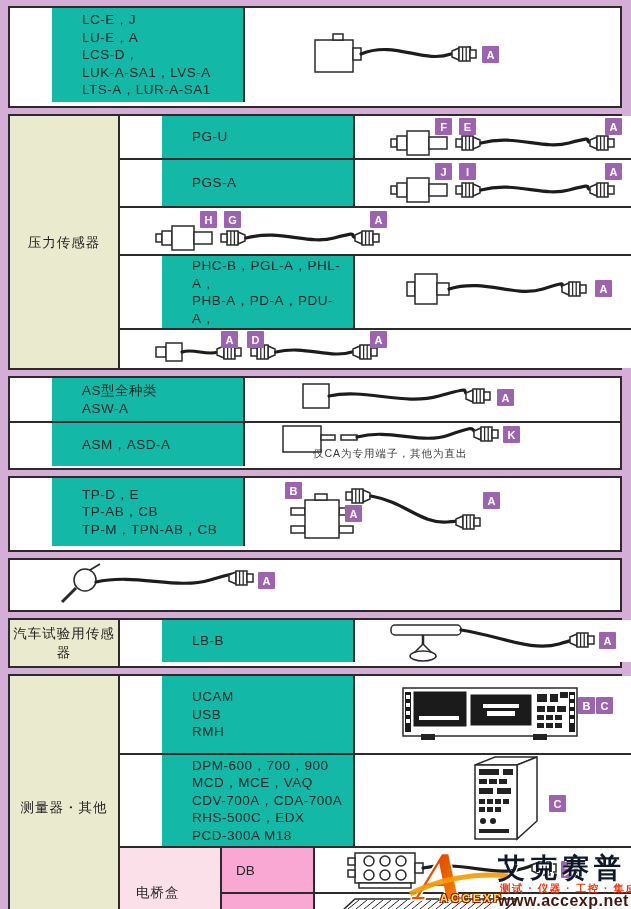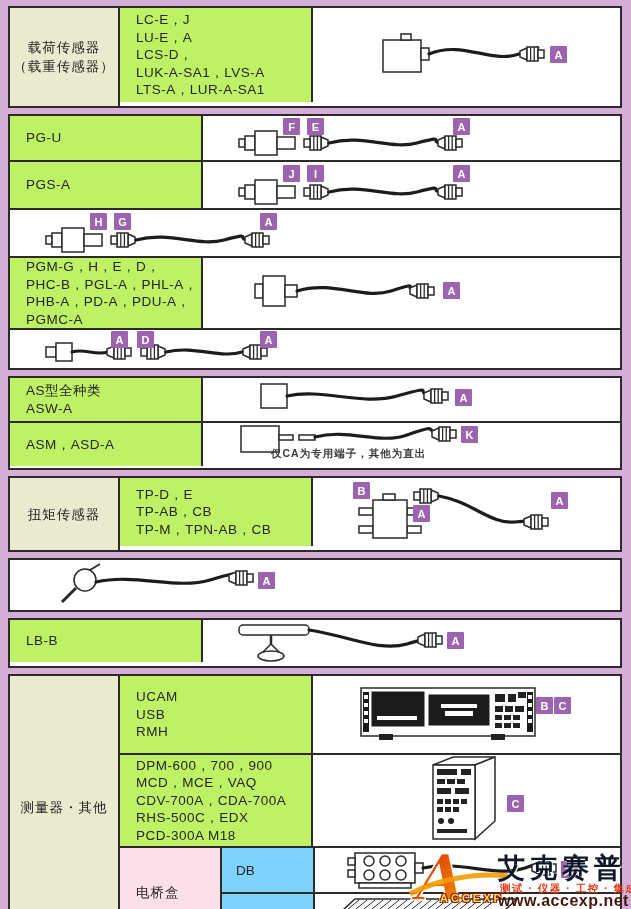--- a/index.html
+++ b/index.html
@@ -15,45 +15,45 @@
   .section{display:flex;border:2px solid #2e2a2c;background:#fff;}
   .cat-cell{
     width:108px;flex:0 0 108px;background:#eaeacf;border-right:2px solid #2e2a2c;
     display:flex;align-items:center;justify-content:center;text-align:center;
     font-size:13.5px;line-height:19px;white-space:pre-line;letter-spacing:1px;color:#222;
   }
   .rows{flex:1;display:flex;flex-direction:column;}
   .row{display:flex;}
   .row + .row{border-top:2px solid #2e2a2c;}
   .mid-cell{
-    width:193px;flex:0 0 193px;background:#bef264;border-right:2px solid #2e2a2c;
+    width:193px;flex:0 0 193px;background:#14b8a6;border-right:2px solid #2e2a2c;
     display:flex;align-items:center;
-    padding-left:16px;box-sizing:border-box;
-    font-size:13.5px;line-height:17.5px;white-space:pre-line;letter-spacing:.5px;color:#262626;
+    padding-left:30px;box-sizing:border-box;
+    font-size:13.5px;line-height:17.5px;white-space:pre-line;letter-spacing:.5px;color:#262626;margin-left:42px;
   }
   .diag-cell{flex:1;background:#fff;position:relative;overflow:hidden;}
   .diag-cell svg{display:block;}
   .badge{
     position:absolute;width:17px;height:17px;background:#9c63af;color:#fff;
     font-size:11px;font-weight:bold;display:flex;align-items:center;justify-content:center;
     border-radius:1px;
   }
   .note{
-    position:absolute;font-size:10.5px;color:#3a3a3a;letter-spacing:1px;white-space:nowrap;font-weight:bold;
+    position:absolute;font-size:10.5px;color:#3a3a3a;letter-spacing:1px;white-space:nowrap;
   }
   
   .bridge-mid{width:193px;flex:0 0 193px;display:flex;border-right:2px solid #2e2a2c;}
   .bridge-label{
     flex:0 0 102px;background:#fbdfe9;border-right:2px solid #2e2a2c;
     display:flex;align-items:center;padding-left:16px;box-sizing:border-box;
     font-size:13.5px;letter-spacing:1px;color:#262626;
   }
   .bridge-sub{flex:1;display:flex;flex-direction:column;}
   .bridge-sub-cell{
-    flex:1;background:#7dd3fc;display:flex;align-items:center;
+    flex:1;background:#f9a8d4;display:flex;align-items:center;
     padding-left:14px;box-sizing:border-box;font-size:13.5px;color:#262626;
   }
   .bridge-sub-cell + .bridge-sub-cell{border-top:2px solid #2e2a2c;}
   .diag-col{flex:1;display:flex;flex-direction:column;}
   .diag-sub{flex:1;position:relative;background:#fff;overflow:hidden;}
   .diag-sub + .diag-sub{border-top:2px solid #2e2a2c;}
   
   .ln{stroke:#1c1c1c;fill:none;stroke-width:3.2;stroke-linecap:round;}
   .sh{fill:#fff;stroke:#2a2a2a;stroke-width:1.5;}
   .dk{fill:#1b1b1b;stroke:#1b1b1b;}
@@ -95,22 +95,20 @@
       <linearGradient id="wmg" x1="0" y1="0" x2="1" y2="1">
         <stop offset="0" stop-color="#d81c04"></stop>
         <stop offset="1" stop-color="#f59b00"></stop>
       </linearGradient>
     </defs>
   </svg>
 
   <div class="tables">
 
     <div class="section" style="height:98px">
-      <div class="cat-cell">载荷传感器
-（载重传感器）</div>
       <div class="rows">
         <div class="row" style="height:94px">
           <div class="mid-cell">LC-E，J
 LU-E，A
 LCS-D，
 LUK-A-SA1，LVS-A
 LTS-A，LUR-A-SA1</div>
           <div class="diag-cell">
             <svg width="301" height="94" viewBox="0 0 301 94">
               <rect class="sh" x="70" y="32" width="38" height="32"></rect>
@@ -120,20 +118,21 @@
               <path class="ln" d="M150,40 C175,52 195,44 208,44" opacity="0"></path>
               <use href="#plug" x="206" y="38" width="26" height="16"></use>
             </svg>
             <span class="badge" style="left:237px;top:38px">A</span>
           </div>
         </div>
       </div>
     </div>
 
     <div class="section" style="height:252px">
+      <div class="cat-cell">压力传感器</div>
       <div class="rows">
         <div class="row" style="height:56px">
           <div class="mid-cell">PG-U</div>
           <div class="diag-cell">
             <svg width="301" height="40" viewBox="0 0 301 40">
               <rect class="sh" x="36" y="23" width="6" height="8"></rect>
               <rect class="sh" x="42" y="20" width="10" height="14"></rect>
               <rect class="sh" x="52" y="15" width="22" height="24"></rect>
               <rect class="sh" x="74" y="21" width="18" height="12"></rect>
               <g transform="translate(126,19) scale(-1,1)">
@@ -246,21 +245,20 @@
               <use href="#plug" x="228" y="3" width="26" height="16"></use>
             </svg>
             <span class="badge" style="left:258px;top:3px">K</span>
             <span class="note" style="left:68px;top:24px">仅CA为专用端子，其他为直出</span>
           </div>
         </div>
       </div>
     </div>
 
     <div class="section" style="height:72px">
-      <div class="cat-cell">扭矩传感器</div>
       <div class="rows">
         <div class="row" style="height:68px">
           <div class="mid-cell">TP-D，E
 TP-AB，CB
 TP-M，TPN-AB，CB</div>
           <div class="diag-cell">
             <svg width="301" height="68" viewBox="0 0 301 68">
               <rect class="sh" x="46" y="30" width="14" height="7"></rect>
               <rect class="sh" x="46" y="48" width="14" height="7"></rect>
               <rect class="sh" x="94" y="30" width="14" height="7"></rect>
@@ -292,20 +290,21 @@
               <path class="ln" d="M86,22 C126,13 166,30 200,20 S220,15 224,17"></path>
               <use href="#plug" x="218" y="10" width="26" height="16"></use>
             </svg>
             <span class="badge" style="left:248px;top:12px">A</span>
           </div>
         </div>
       </div>
     </div>
 
     <div class="section" style="height:46px">
+      <div class="cat-cell">汽车试验用传感器</div>
       <div class="rows">
         <div class="row" style="height:42px">
           <div class="mid-cell">LB-B</div>
           <div class="diag-cell">
             <svg width="301" height="42" viewBox="0 0 301 42">
               <rect class="sh" x="36" y="5" width="70" height="10" rx="4"></rect>
               <line x1="68" y1="15" x2="68" y2="27" stroke="#2a2a2a" stroke-width="2.5"></line>
               <polygon class="sh" points="68,24 56,36 80,36"></polygon>
               <ellipse class="sh" cx="68" cy="36" rx="13" ry="5"></ellipse>
               <path class="ln" d="M106,10 C146,16 176,32 204,24 S218,19 216,20"></path>

